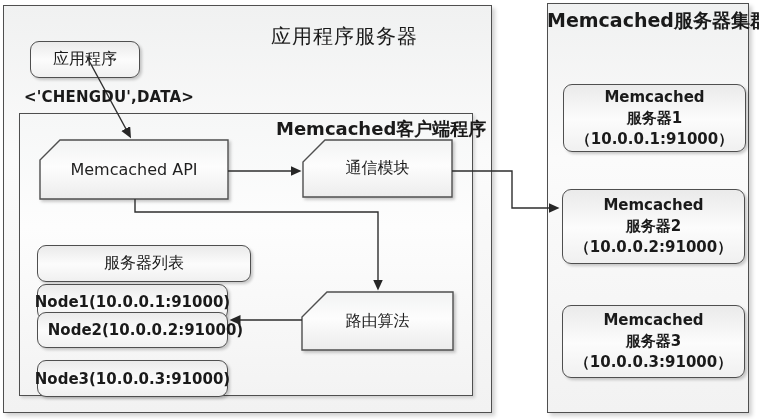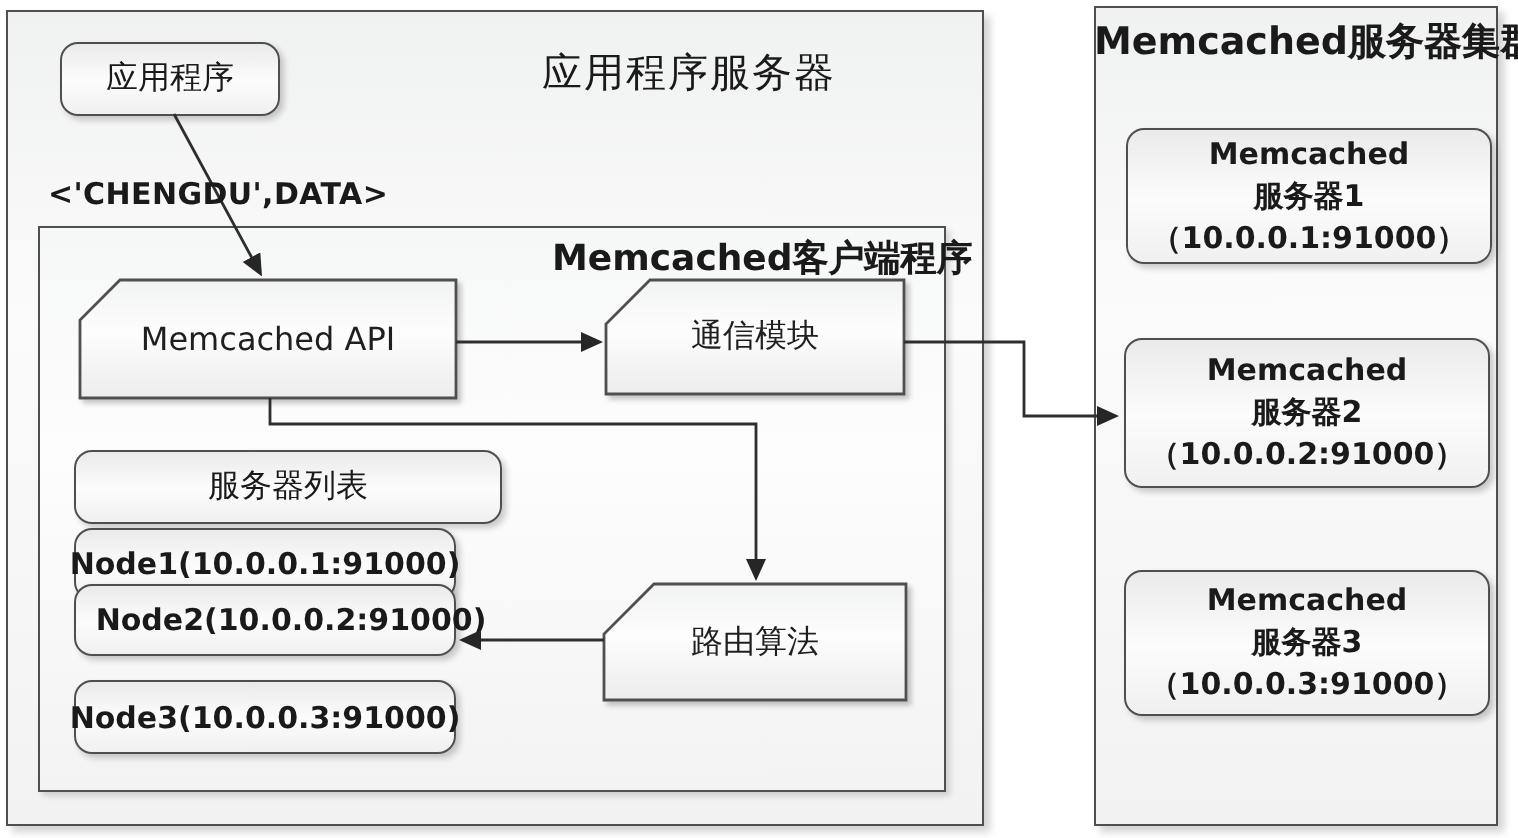--- a/index.html
+++ b/index.html
@@ -15,21 +15,21 @@
     box-shadow:3px 3px 4px rgba(0,0,0,0.18);
   }
   .box.inner{
     background:linear-gradient(180deg,#f6f7f7 0%,#fdfdfd 40%,#f3f3f3 100%);
     box-shadow:2px 2px 3px rgba(0,0,0,0.15);
   }
   .rounded{
     position:absolute;border:1.4px solid #4f4f4f;border-radius:9px;box-sizing:border-box;
     background:linear-gradient(180deg,#eaeaea 0%,#fcfcfc 52%,#f0f0f0 100%);
     box-shadow:2px 2px 3px rgba(0,0,0,0.2);
-    display:flex;align-items:center;justify-content:center;text-align:center;
+    display:flex;align-items:center;justify-content:center;text-align:center;margin-top:20px;
   }
   .cardLabel{
     position:absolute;display:flex;align-items:center;justify-content:center;
     font-size:16px;color:#1f1f1f;
   }
   .title{position:absolute;white-space:nowrap;}
   .appTitle{font-size:20px;font-weight:400;letter-spacing:1px;text-align:center;font-family:Liberation Serif, serif;}
   .clientTitle{font-size:18px;font-weight:700;text-align:center;}
   .clusterTitle{font-size:19px;font-weight:700;text-align:center;}
   .kv{position:absolute;font-size:15px;font-weight:700;letter-spacing:0.2px;}

